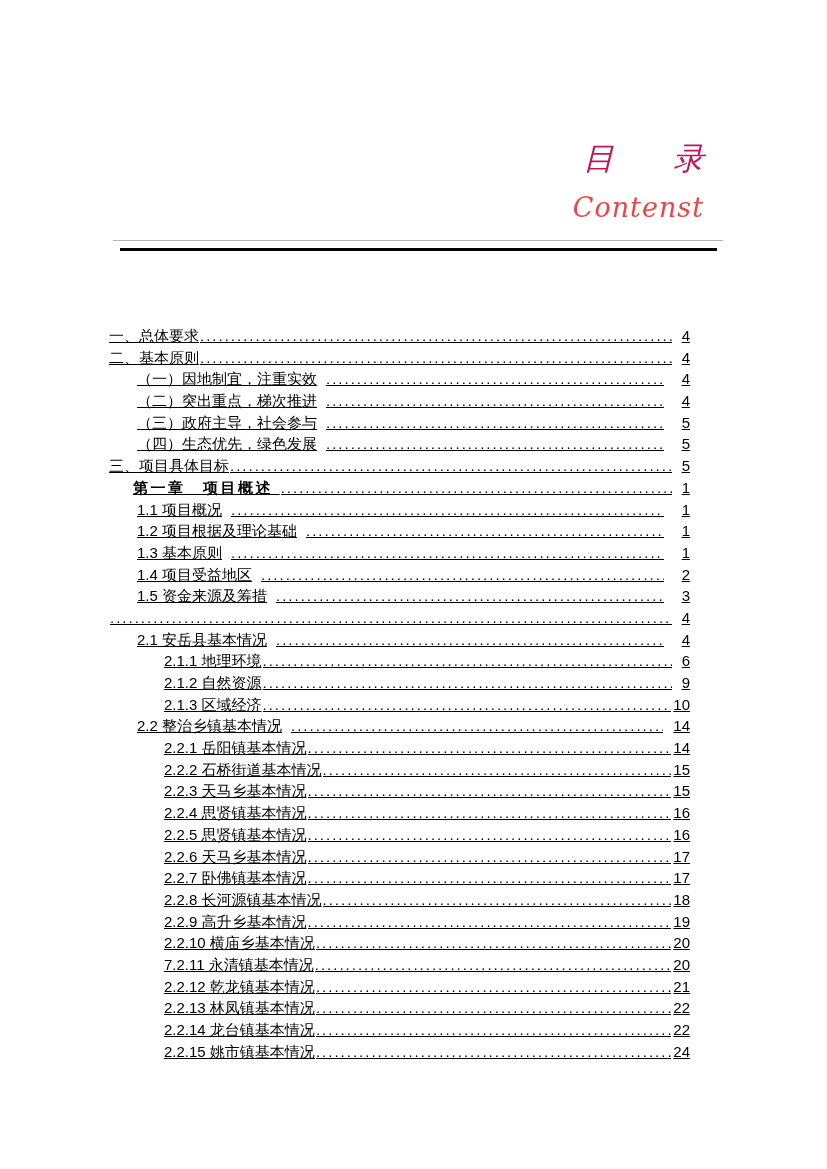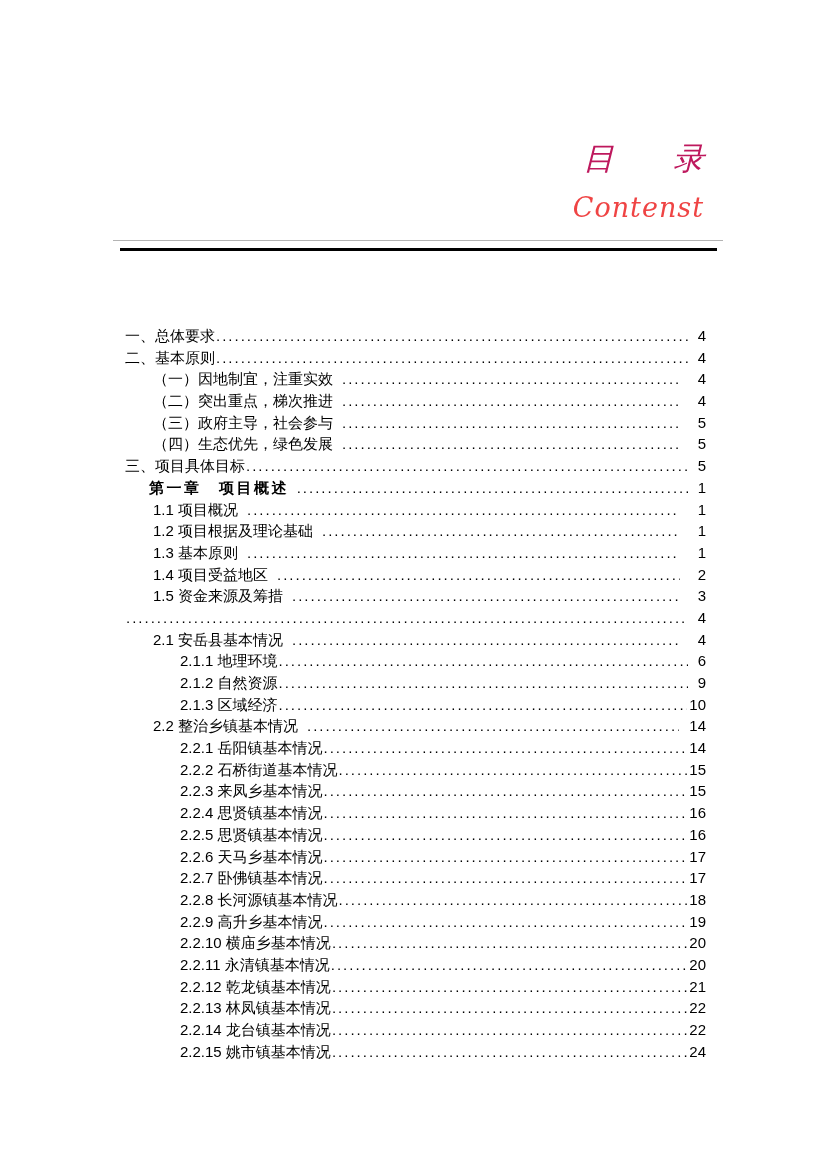--- a/index.html
+++ b/index.html
@@ -48,22 +48,23 @@
     position: absolute;
     top: 248px;
     left: 120px;
     width: 597px;
     height: 2.5px;
     background: #000000;
   }
   .toc {
     position: absolute;
     top: 325px;
-    left: 125px;
+    left: 109px;
     width: 581px;
+    text-decoration: underline;
   }
   .toc-row {
     display: flex;
     align-items: baseline;
     height: 21.7px;
     line-height: 21.7px;
     font-size: 15px;
     color: #000000;
   }
   .toc-row .label {
@@ -201,21 +202,21 @@
       <span class="label">2.2.1 岳阳镇基本情况</span>
       <span class="dots">................................................................................................................................................................</span>
       <span class="pageno">14</span>
     </div>
     <div class="toc-row level-2">
       <span class="label">2.2.2 石桥街道基本情况</span>
       <span class="dots">................................................................................................................................................................</span>
       <span class="pageno">15</span>
     </div>
     <div class="toc-row level-2">
-      <span class="label">2.2.3 来凤乡基本情况</span>
+      <span class="label">2.2.3 天马乡基本情况</span>
       <span class="dots">................................................................................................................................................................</span>
       <span class="pageno">15</span>
     </div>
     <div class="toc-row level-2">
       <span class="label">2.2.4 思贤镇基本情况</span>
       <span class="dots">................................................................................................................................................................</span>
       <span class="pageno">16</span>
     </div>
     <div class="toc-row level-2">
       <span class="label">2.2.5 思贤镇基本情况</span>
@@ -241,21 +242,21 @@
       <span class="label">2.2.9 高升乡基本情况</span>
       <span class="dots">................................................................................................................................................................</span>
       <span class="pageno">19</span>
     </div>
     <div class="toc-row level-2">
       <span class="label">2.2.10 横庙乡基本情况</span>
       <span class="dots">................................................................................................................................................................</span>
       <span class="pageno">20</span>
     </div>
     <div class="toc-row level-2">
-      <span class="label">2.2.11 永清镇基本情况</span>
+      <span class="label">7.2.11 永清镇基本情况</span>
       <span class="dots">................................................................................................................................................................</span>
       <span class="pageno">20</span>
     </div>
     <div class="toc-row level-2">
       <span class="label">2.2.12 乾龙镇基本情况</span>
       <span class="dots">................................................................................................................................................................</span>
       <span class="pageno">21</span>
     </div>
     <div class="toc-row level-2">
       <span class="label">2.2.13 林凤镇基本情况</span>

